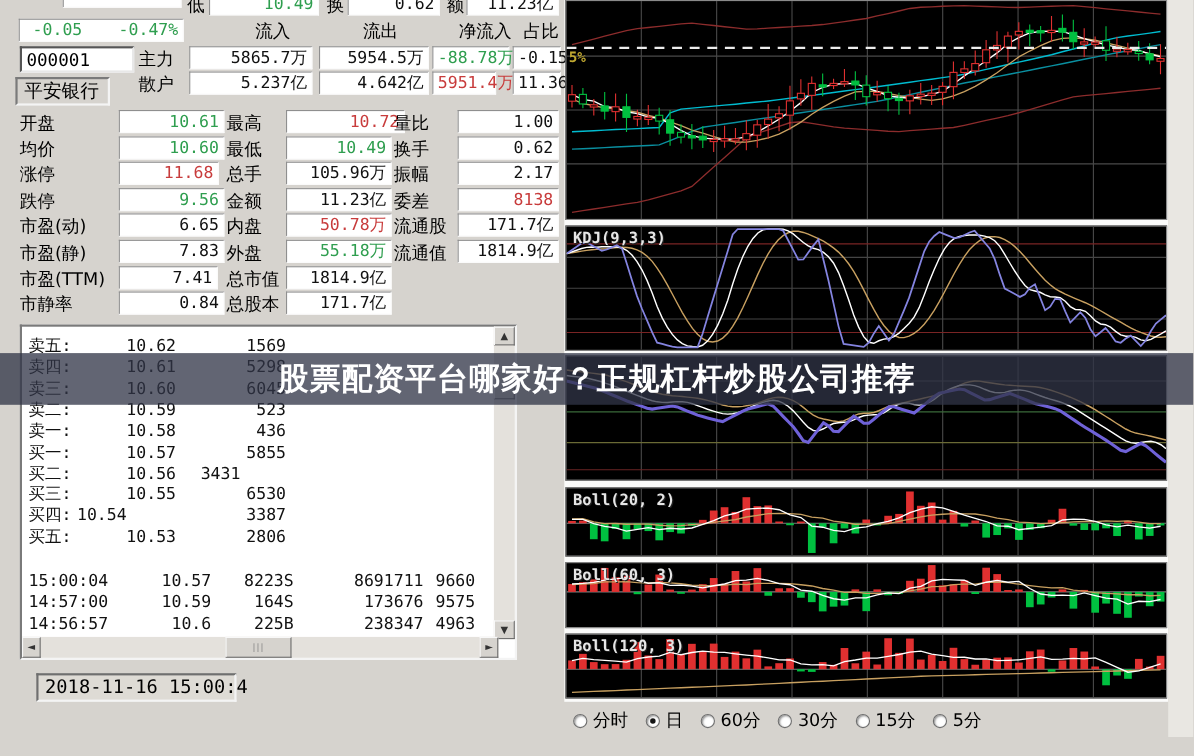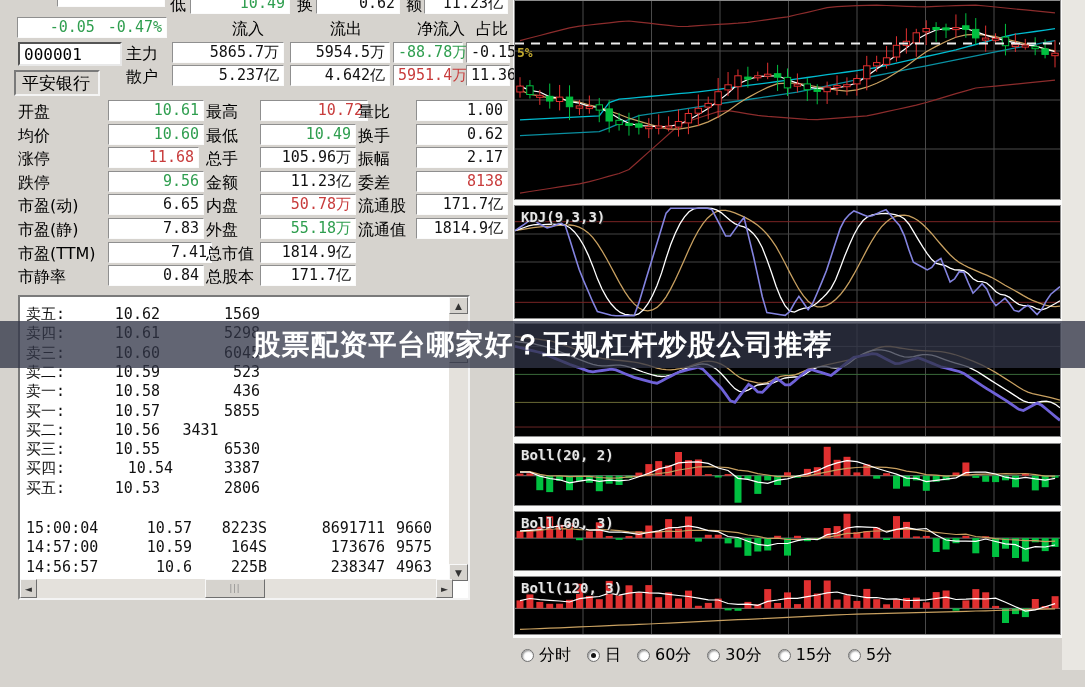--- a/index.html
+++ b/index.html
@@ -58,21 +58,21 @@
   <div class="cellv" style="left:57px;top:-14px;width:108px"></div>
   <span class="lab" style="left:170px;top:-6px">低</span>
   <div class="cellv g" style="left:190px;top:-7px;width:100px">10.49</div>
   <span class="lab" style="left:297px;top:-6px">换</span>
   <div class="cellv k" style="left:316px;top:-7px;width:84px">0.62</div>
   <span class="lab" style="left:406px;top:-6px">额</span>
   <div class="cellv k" style="left:424px;top:-7px;width:84px">11.23亿</div>
 
   <div class="cellv" style="left:17px;top:17px;width:150px">
     <span class="g">-0.05</span>
-    <span class="g" style="margin-left:4px">-0.47%</span>
+    <span class="g" style="margin-left:24px">-0.47%</span>
   </div>
   <span class="lab" style="left:232px;top:18px">流入</span>
   <span class="lab" style="left:330px;top:18px">流出</span>
   <span class="lab" style="left:417px;top:18px">净流入</span>
   <span class="lab" style="left:476px;top:18px">占比</span>
 
   <input id="code-input" value="000001" style="">
   <div id="name-box" class="sunken">平安银行</div>
 
   <span class="lab" style="left:126px;top:43px">主力</span>
@@ -118,21 +118,21 @@
       <div class="cellv r" style="left:260px;top:194.4px;width:96px">50.78万</div>
       <span class="lab" style="left:358px;top:195.4px">流通股</span>
       <div class="cellv k" style="left:416px;top:194.4px;width:92px">171.7亿</div>
       <span class="lab" style="left:18px;top:219px">市盈(静)</span>
       <div class="cellv k" style="left:108px;top:218px;width:96px">7.83</div>
       <span class="lab" style="left:206px;top:219px">外盘</span>
       <div class="cellv g" style="left:260px;top:218px;width:96px">55.18万</div>
       <span class="lab" style="left:358px;top:219px">流通值</span>
       <div class="cellv k" style="left:416px;top:218px;width:92px">1814.9亿</div>
       <span class="lab" style="left:18px;top:242.60000000000002px">市盈(TTM)</span>
-      <div class="cellv k" style="left:108px;top:241.60000000000002px;width:104px">7.41</div>
+      <div class="cellv k" style="left:108px;top:241.60000000000002px;width:90px">7.41</div>
       <span class="lab" style="left:206px;top:242.60000000000002px">总市值</span>
       <div class="cellv k" style="left:260px;top:241.60000000000002px;width:96px">1814.9亿</div>
       <span class="lab" style="left:18px;top:266.20000000000005px">市静率</span>
       <div class="cellv k" style="left:108px;top:265.20000000000005px;width:96px">0.84</div>
       <span class="lab" style="left:206px;top:266.20000000000005px">总股本</span>
       <div class="cellv k" style="left:260px;top:265.20000000000005px;width:96px">171.7亿</div>
     </div>
 
   <div id="listbox">
     <div id="listrows">
@@ -171,21 +171,21 @@
       <span style="left:50px;width:90px;text-align:right">10.56</span>
       <span style="left:133px;width:95px;text-align:center">3431</span>
         </div>
         <div class="lrow" style="top:143.1px">
       <span style="left:6px">买三:</span>
       <span style="left:50px;width:90px;text-align:right">10.55</span>
       <span style="left:145px;width:95px;text-align:right">6530</span>
         </div>
         <div class="lrow" style="top:162.4px">
       <span style="left:6px">买四:</span>
-      <span style="left:63px;width:90px;text-align:right">10.54</span>
+      <span style="left:50px;width:90px;">10.54</span>
       <span style="left:145px;width:95px;text-align:right">3387</span>
         </div>
         <div class="lrow" style="top:181.70000000000002px">
       <span style="left:6px">买五:</span>
       <span style="left:50px;width:90px;text-align:right">10.53</span>
       <span style="left:145px;width:95px;text-align:right">2806</span>
         </div>
         <div class="lrow" style="top:222px">
       <span style="left:6px">15:00:04</span>
       <span style="left:90px;width:82px;text-align:right">10.57</span>
@@ -213,20 +213,21 @@
       <div class="sb abs" style="left:0;top:40px;width:19px;height:26px"></div>
       <div class="sb abs" style="left:0;bottom:0;width:19px;height:17px">▼</div>
     </div>
     <div id="hscroll">
       <div class="sb abs" style="left:0;top:0;width:17px;height:19px">◄</div>
       <div class="sb abs" style="left:185px;top:0;width:60px;height:19px;font-size:8px;color:#888;letter-spacing:1px">|||</div>
       <div class="sb abs" style="right:0;top:0;width:17px;height:19px">►</div>
     </div>
   </div>
 
+  <div id="date-box">2018-11-16 15:00:4</div>
 </div>
 
 <div class="panel" style="top:0;height:200px">
   <svg id="svg-k" width="545" height="198">
       <line x1="68" y1="0" x2="68" y2="198" stroke="#4a4a4a" stroke-width="1"></line>
       <line x1="136.5" y1="0" x2="136.5" y2="198" stroke="#4a4a4a" stroke-width="1"></line>
       <line x1="205" y1="0" x2="205" y2="198" stroke="#4a4a4a" stroke-width="1"></line>
       <line x1="273.5" y1="0" x2="273.5" y2="198" stroke="#4a4a4a" stroke-width="1"></line>
       <line x1="342" y1="0" x2="342" y2="198" stroke="#4a4a4a" stroke-width="1"></line>
       <line x1="410.5" y1="0" x2="410.5" y2="198" stroke="#4a4a4a" stroke-width="1"></line>

